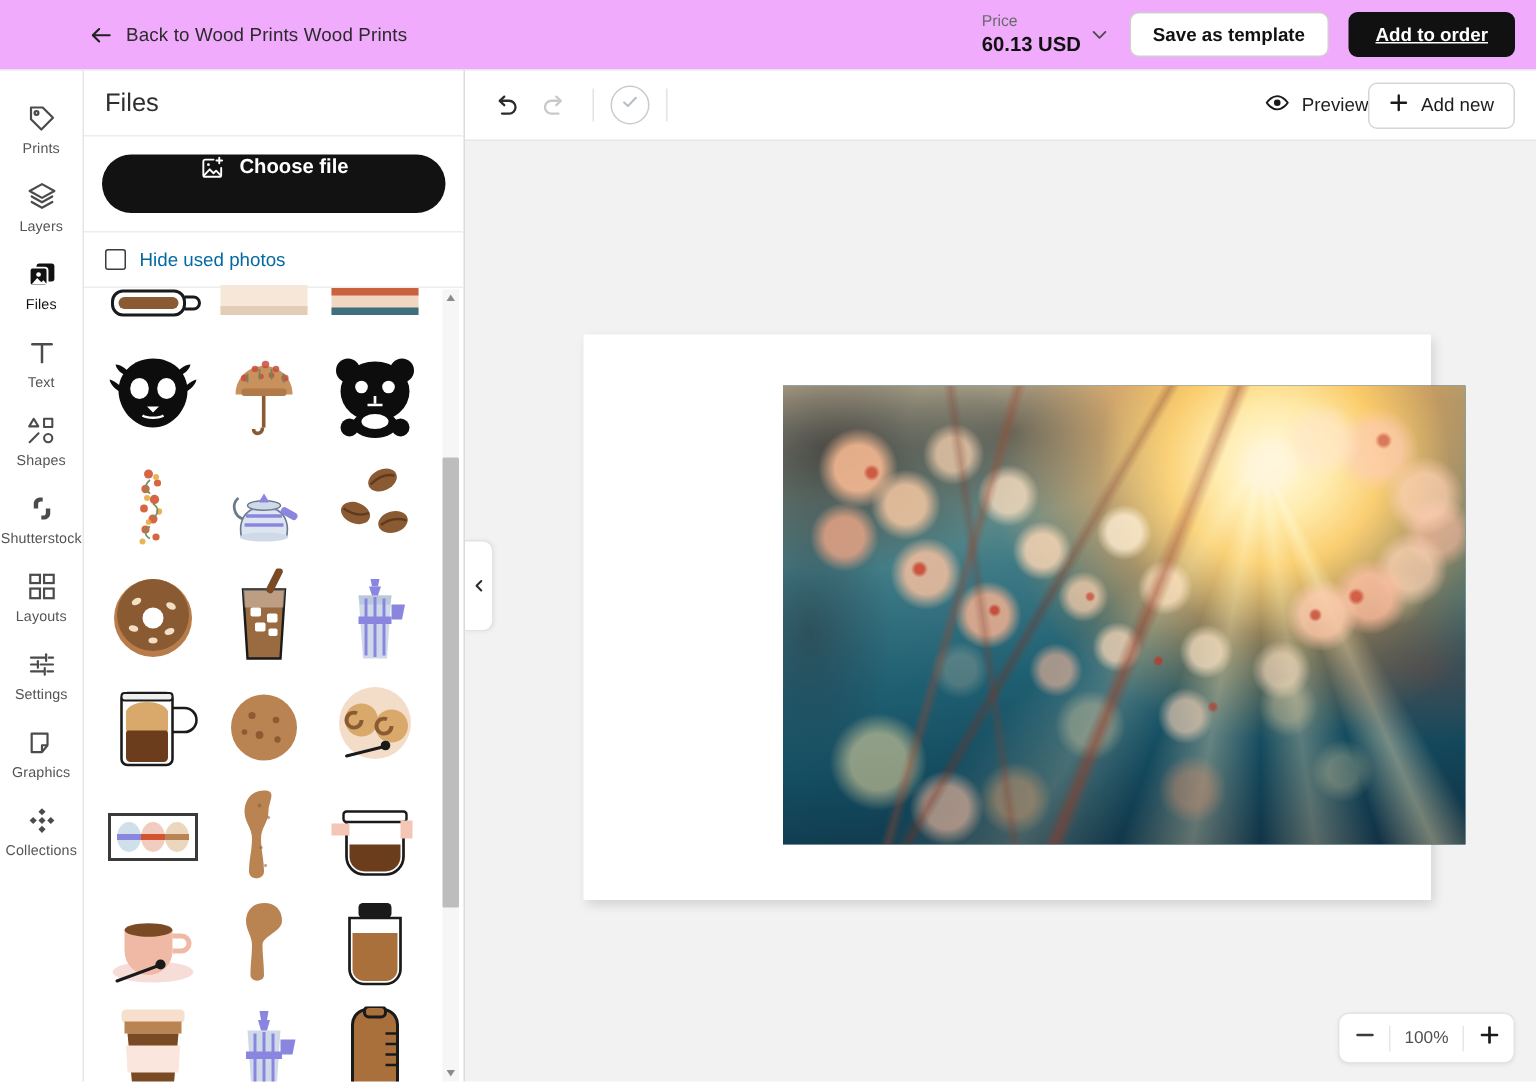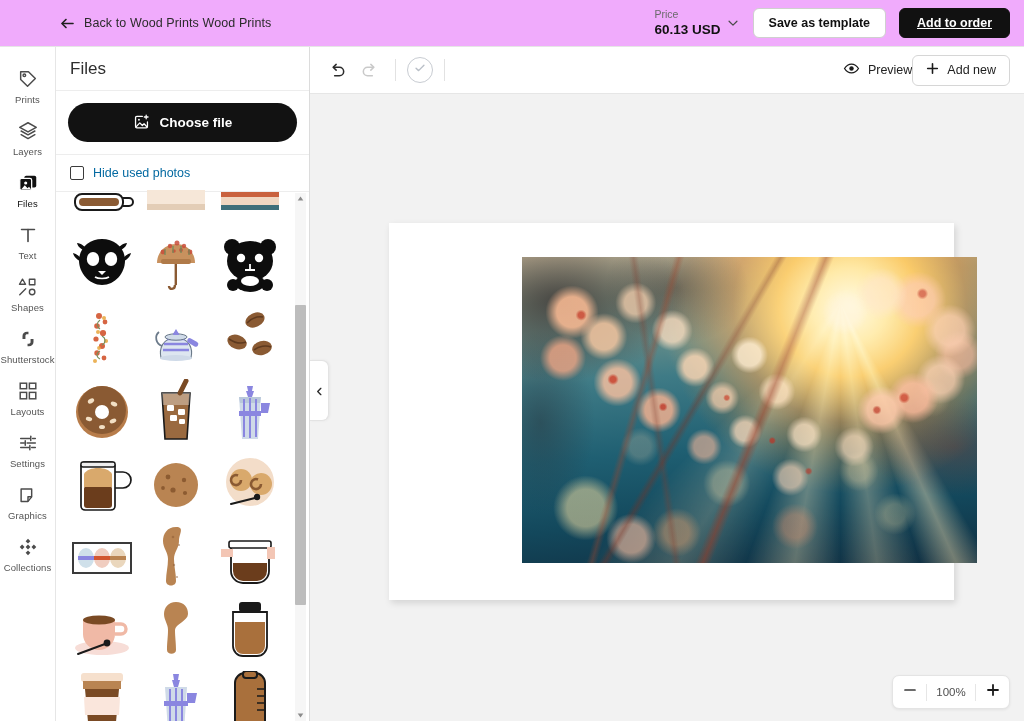--- a/index.html
+++ b/index.html
@@ -66,21 +66,21 @@
     background: #fff; border-right: 1px solid #dcdcdc;
   }
   .panel-title {
     height: 44px; display: flex; align-items: center;
     padding: 0 0 0 14px; font-size: 17px; color: #2f2f2f;
     border-bottom: 1px solid #ededed;
   }
   .panel-choose { padding: 12px; border-bottom: 1px solid #ededed; }
   .choose-btn {
     width: 100%; height: 39px; background: #121212; color: #fff;
-    border-radius: 20px; display: flex; align-items: center; justify-content: center;
+    border-radius: 20px; display: flex; justify-content: center;
     gap: 10px; font-size: 13.5px; font-weight: bold; cursor: pointer;
   }
   .choose-btn svg { width: 17px; height: 17px; }
   .panel-hide {
     height: 37px; display: flex; align-items: center; gap: 9px;
     padding-left: 14px; border-bottom: 1px solid #ededed; cursor: pointer;
   }
   .cbox {
     width: 14px; height: 14px; border: 1.4px solid #3b3b3b; border-radius: 2px;
     background: #fff; flex: none;

